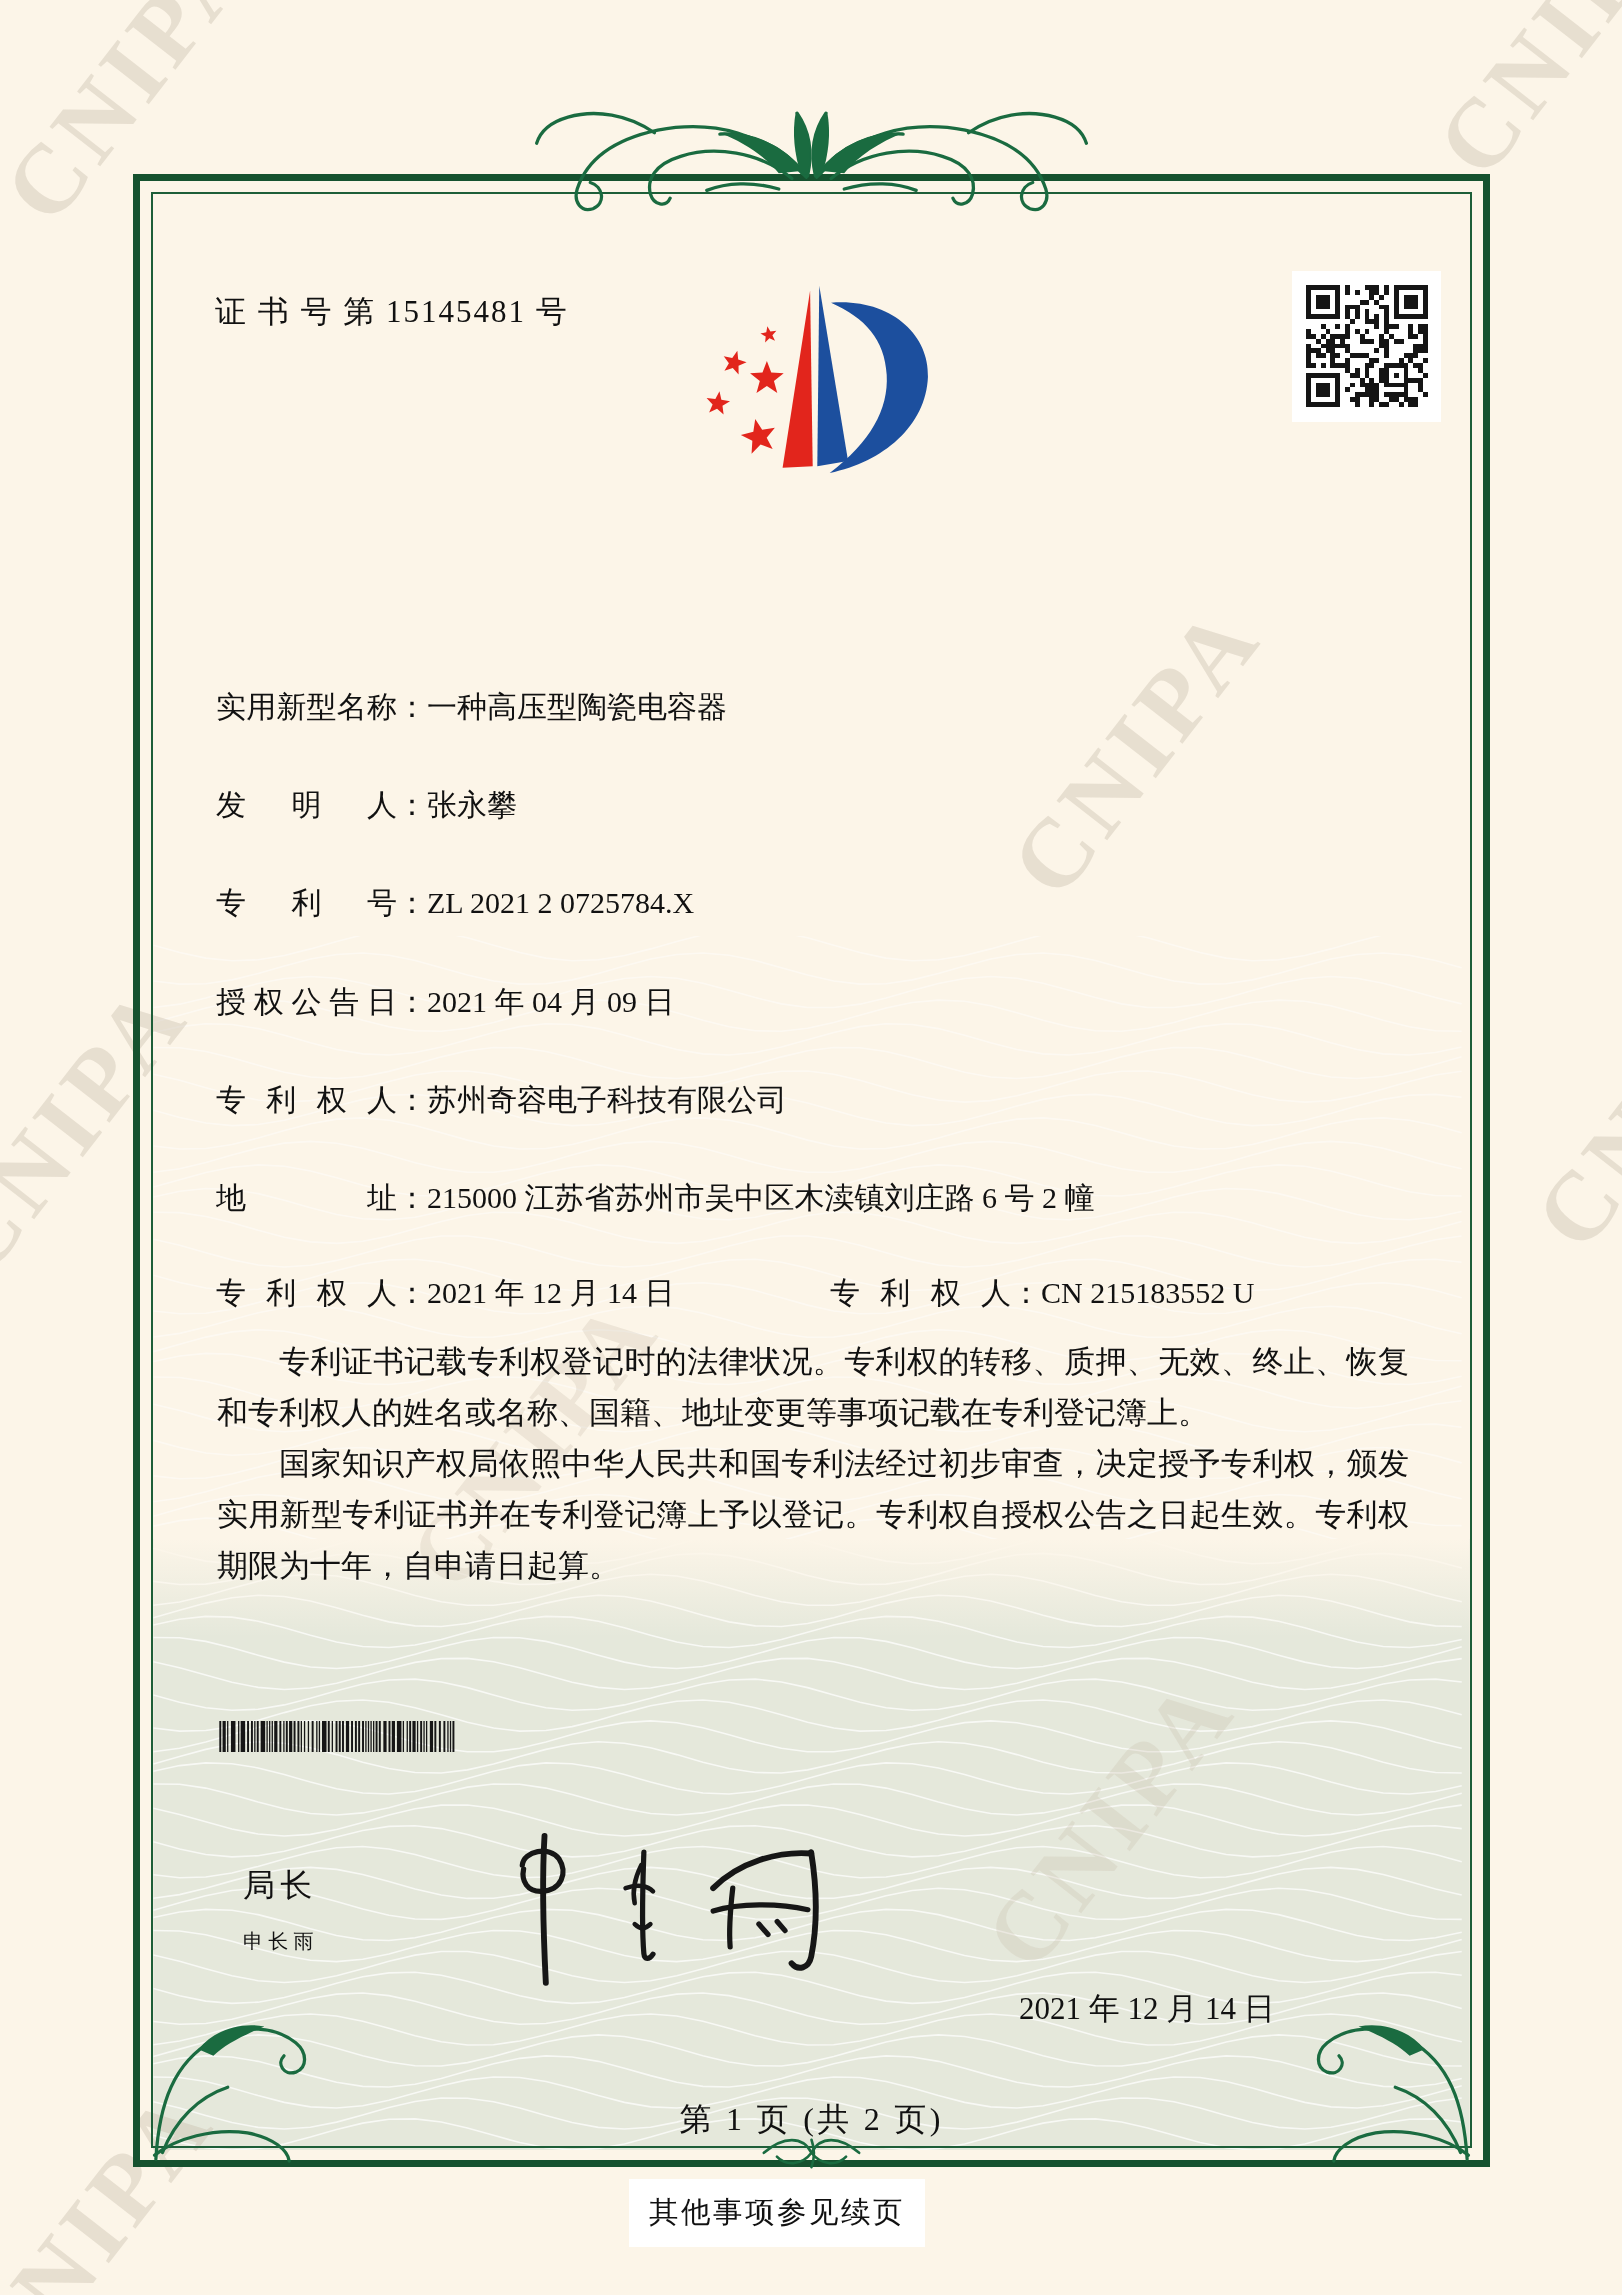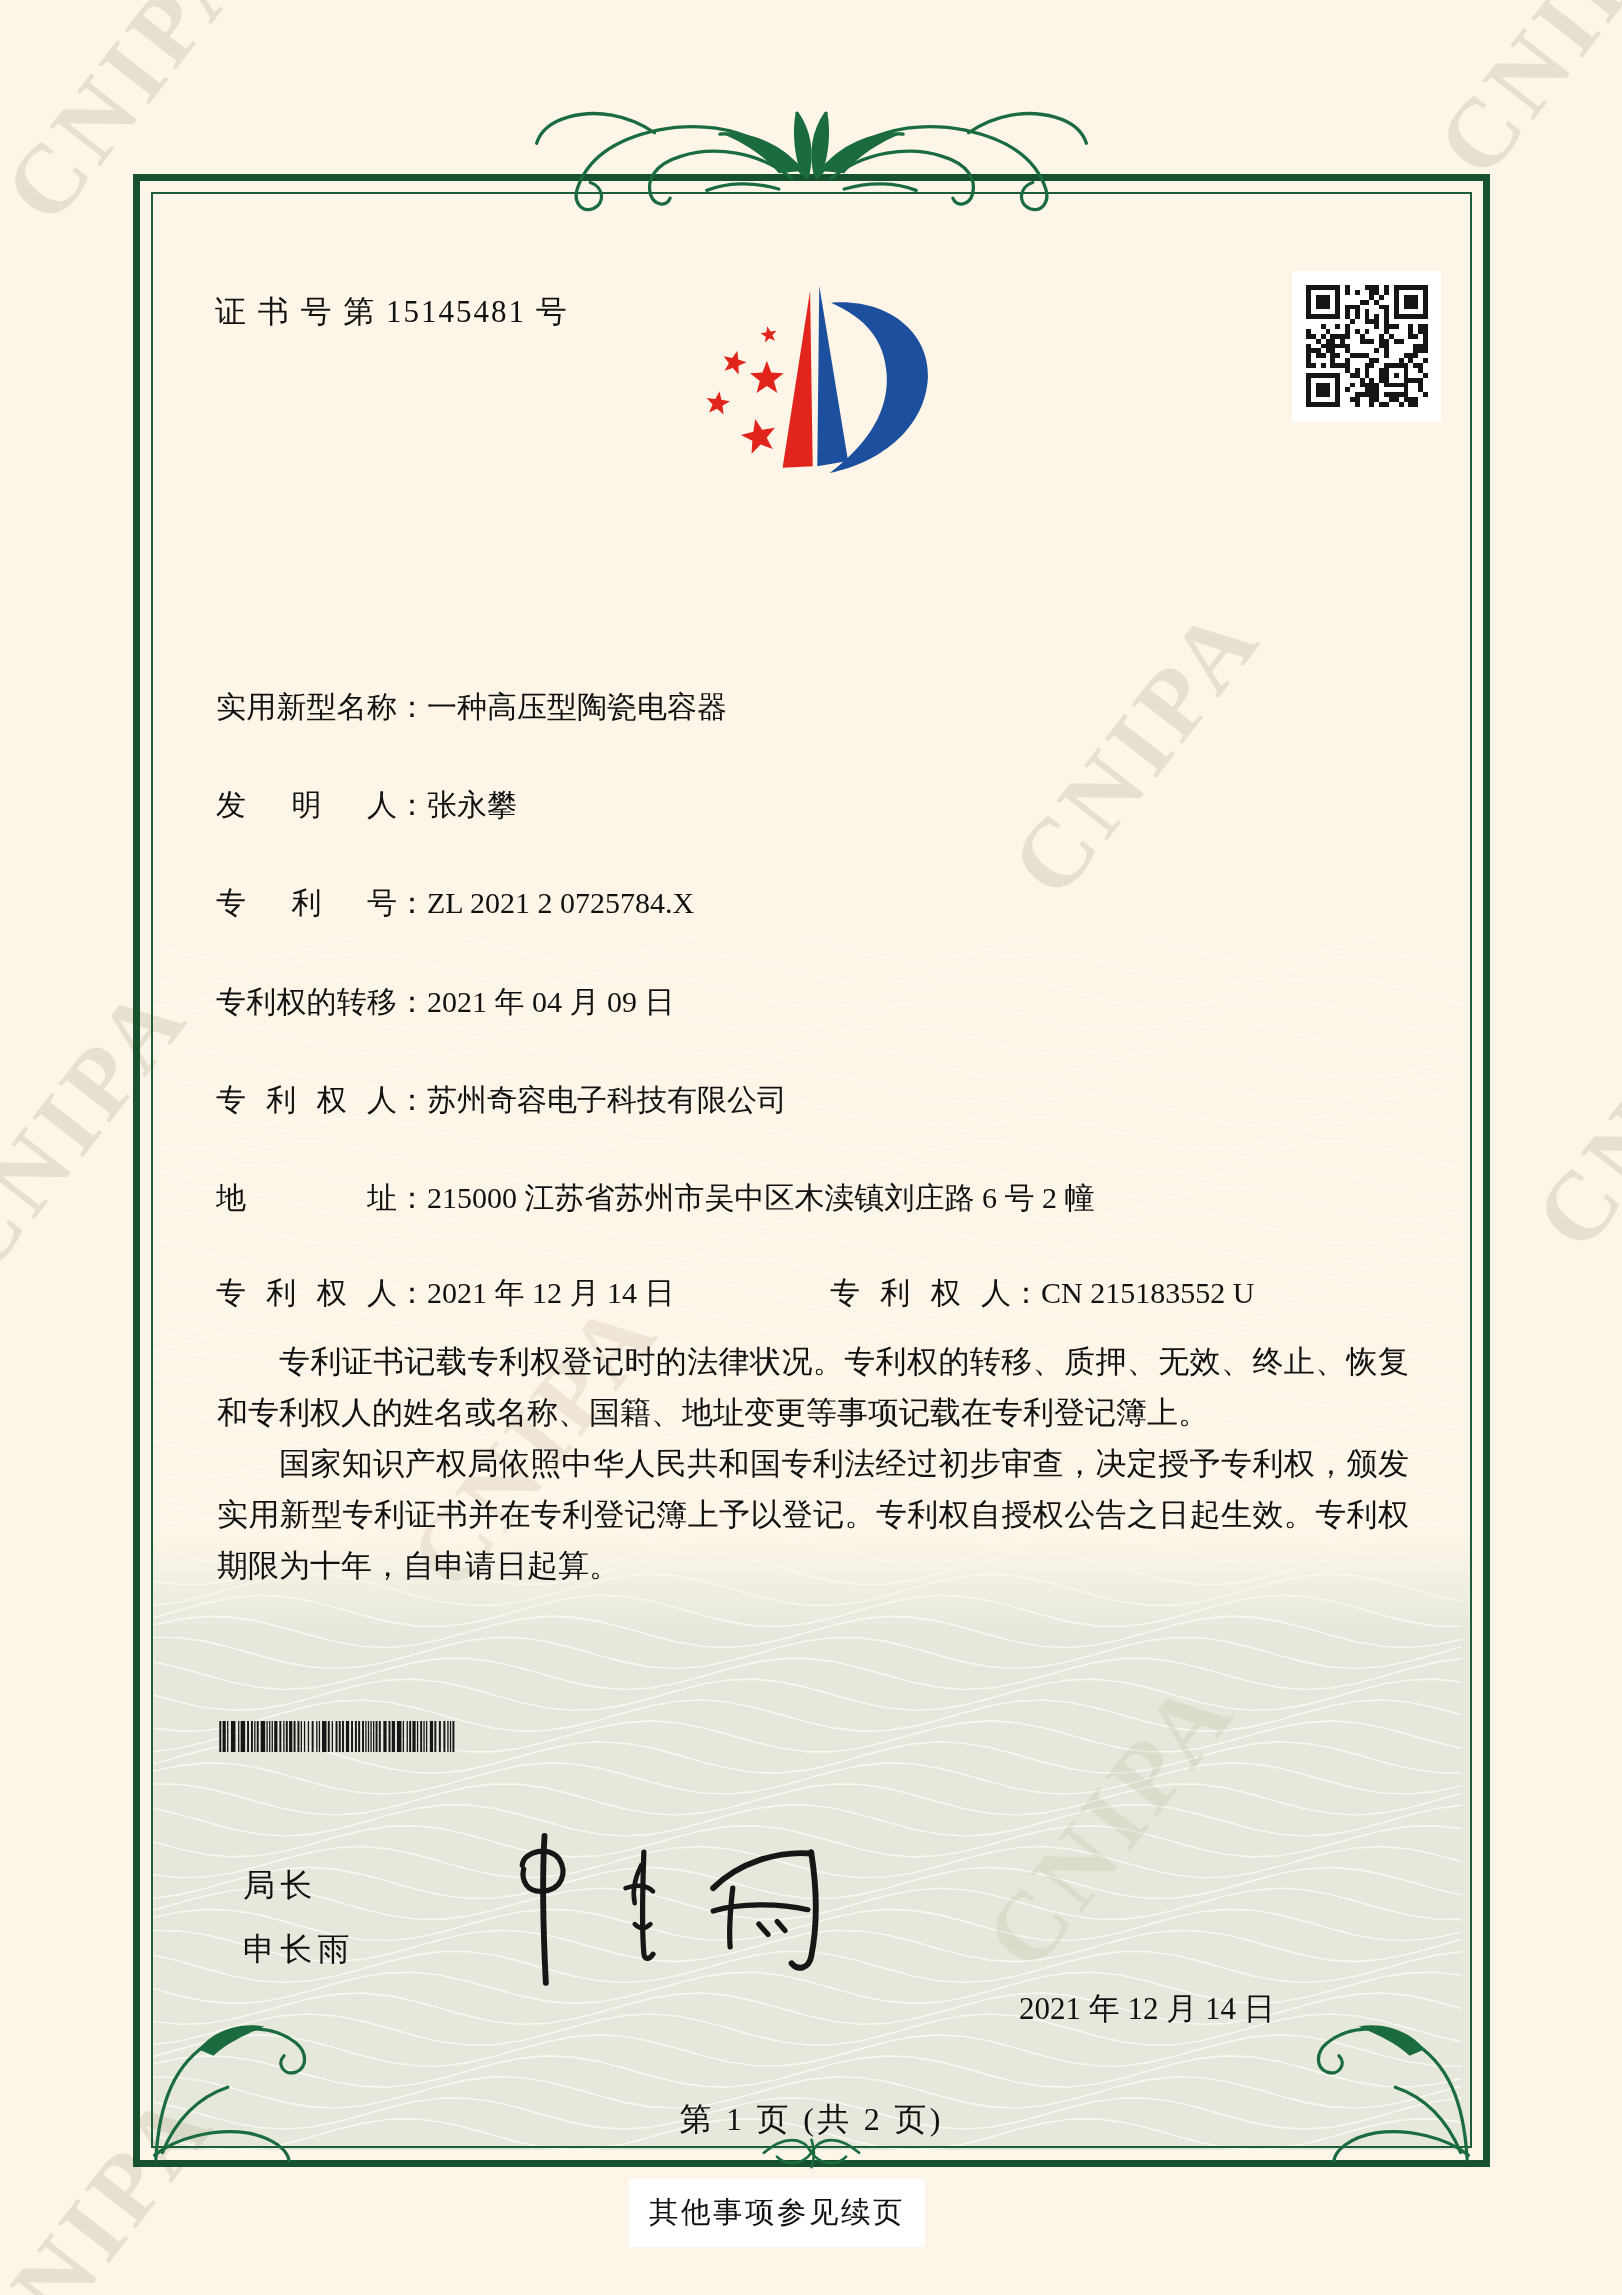--- a/index.html
+++ b/index.html
@@ -43,21 +43,21 @@
   .qr-box{position:absolute;left:1292px;top:271px;width:149px;height:151px;background:#ffffff;}
   .qr-box svg{position:absolute;left:13.7px;top:14.4px;}
   .frow{position:absolute;left:216px;font-size:30px;white-space:nowrap;}
   .flabel{display:inline-block;width:181px;text-align:justify;text-align-last:justify;vertical-align:top;}
   .paras{
     position:absolute;left:217px;top:1336px;width:1192px;
     font-size:31px;line-height:51px;text-align:justify;
   }
   .paras p{margin:0;text-indent:2em;}
   .officer-role{position:absolute;left:243px;top:1864px;font-size:32px;letter-spacing:5.2px;}
-  .officer-name{position:absolute;left:243px;top:1928px;font-size:32px;letter-spacing:5.2px;font-family:Liberation Mono, monospace;}
+  .officer-name{position:absolute;left:243px;top:1928px;font-size:20px;letter-spacing:5.2px;font-family:Liberation Mono, monospace;}
   .issue-date{position:absolute;left:1019px;top:1988px;font-size:31px;white-space:nowrap;}
   .page-indicator{position:absolute;left:0;top:2098px;width:100%;text-align:center;font-size:32px;letter-spacing:3.3px;}
   .footer-note{
     position:absolute;left:629px;top:2179px;width:296px;height:68px;
     background:#ffffff;display:flex;align-items:center;justify-content:center;
     font-size:29.4px;letter-spacing:2.6px;z-index:4;
   }
   .barcode{position:absolute;left:218px;top:1721px;}
 </style>
 </head>
@@ -515,21 +515,21 @@
     <div class="frow" style="top:687px;">
       <span class="flabel">实用新型名称</span><span>：</span><span>一种高压型陶瓷电容器</span>
     </div>
     <div class="frow" style="top:785px;">
       <span class="flabel">发明人</span><span>：</span><span>张永攀</span>
     </div>
     <div class="frow" style="top:883px;">
       <span class="flabel">专利号</span><span>：</span><span>ZL 2021 2 0725784.X</span>
     </div>
     <div class="frow" style="top:982px;">
-      <span class="flabel">专利权的转移</span><span>：</span><span>2021 年 04 月 09 日</span>
+      <span class="flabel">授权公告日</span><span>：</span><span>2021 年 04 月 09 日</span>
     </div>
     <div class="frow" style="top:1080px;">
       <span class="flabel">专利权人</span><span>：</span><span>苏州奇容电子科技有限公司</span>
     </div>
     <div class="frow" style="top:1178px;">
       <span class="flabel">地址</span><span>：</span><span>215000 江苏省苏州市吴中区木渎镇刘庄路 6 号 2 幢</span>
     </div>
 
     <div class="frow" style="top:1273px;">
       <span class="flabel">专利权人</span><span>：</span><span>2021 年 12 月 14 日</span>

